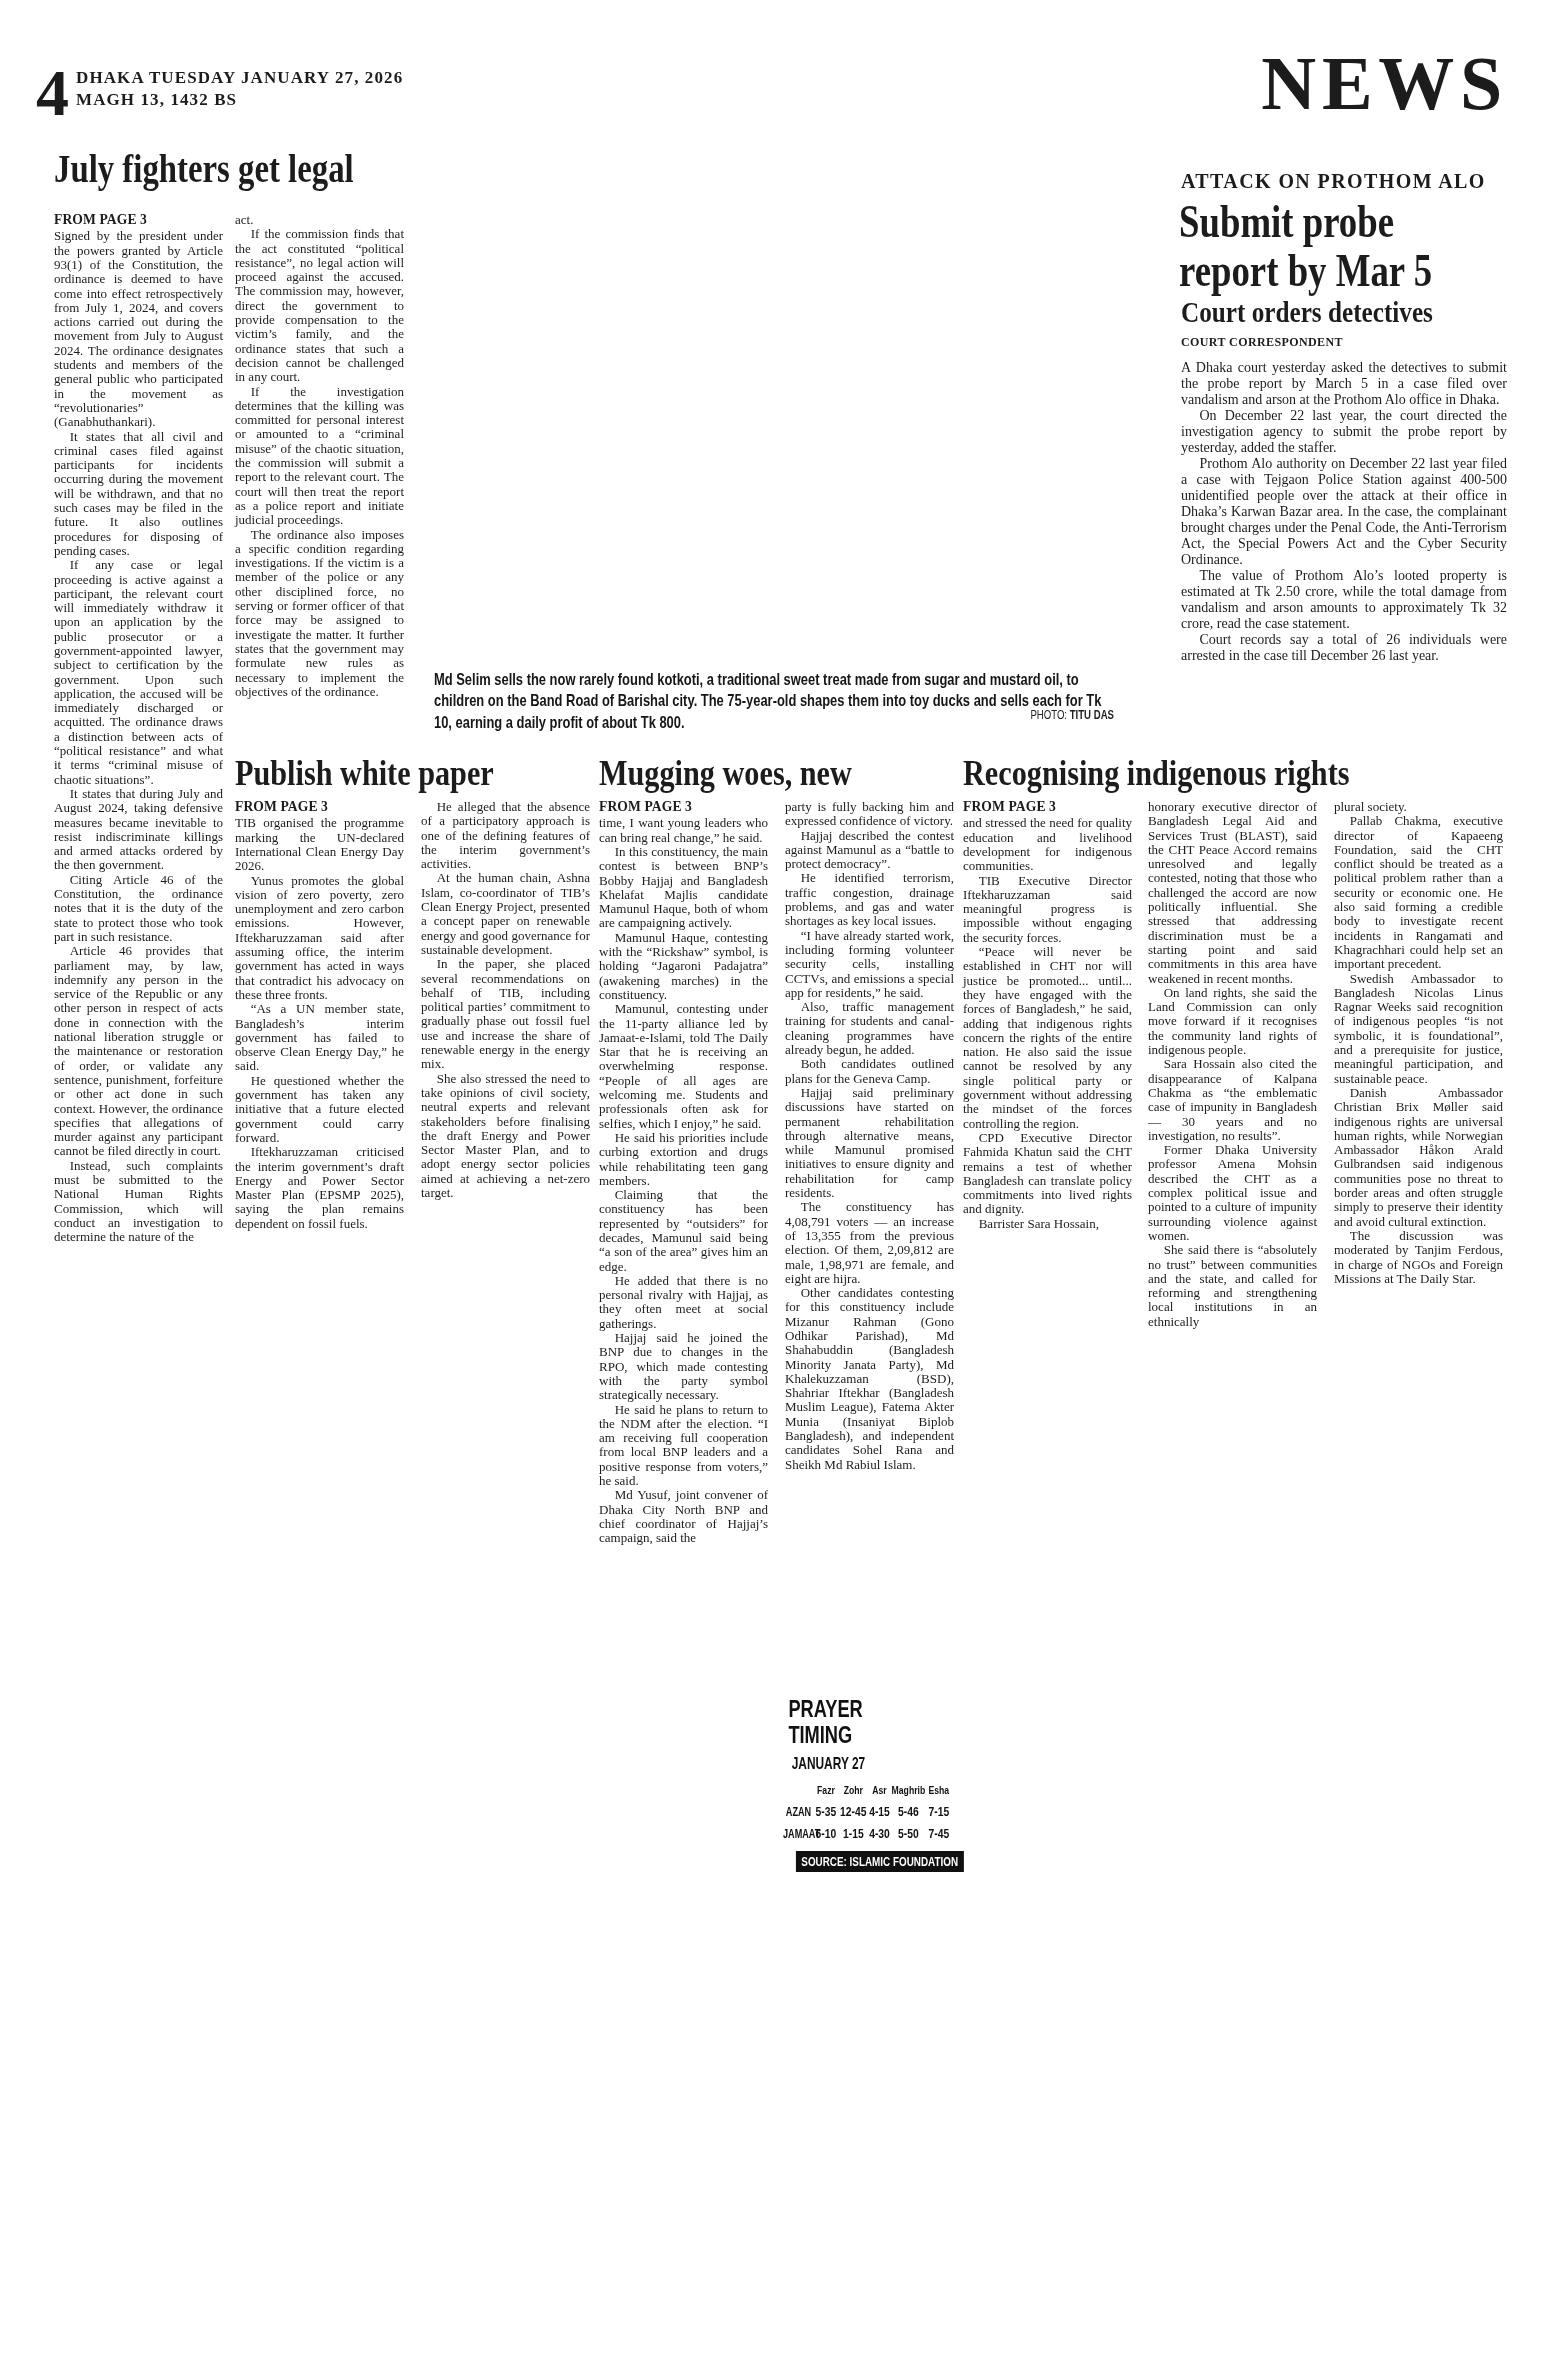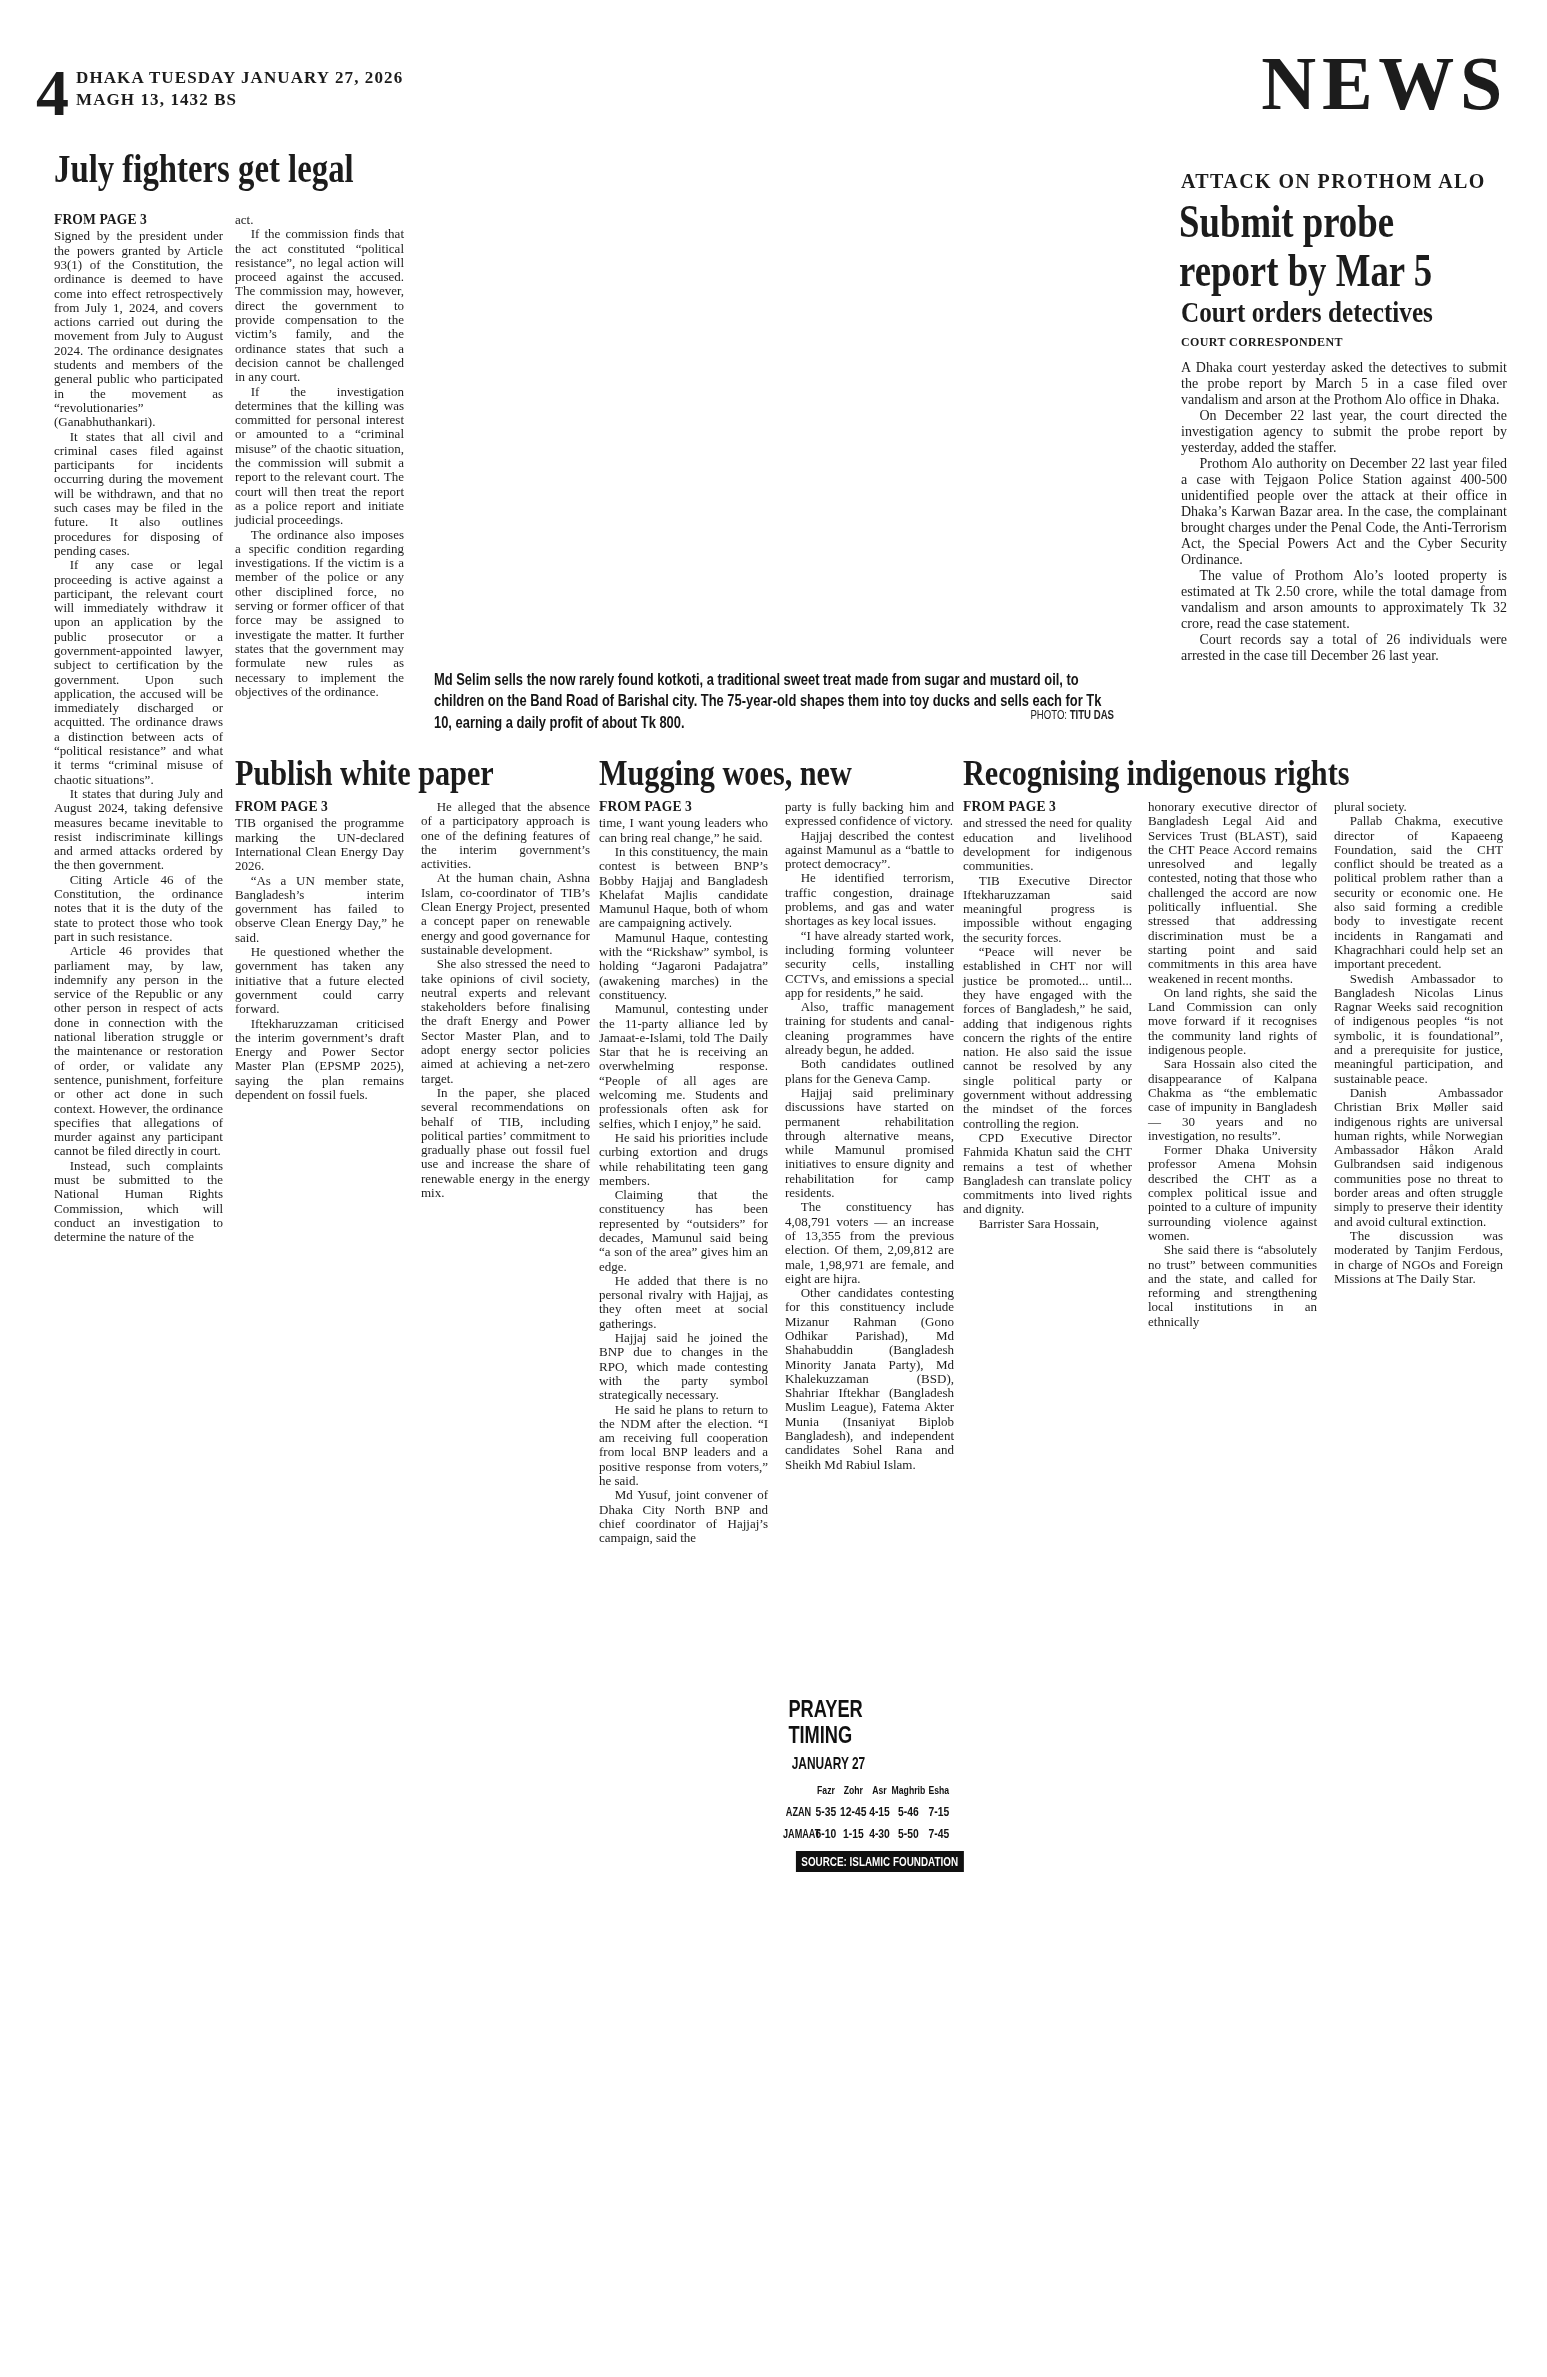--- a/index.html
+++ b/index.html
@@ -94,31 +94,32 @@
       <p>Prothom Alo authority on December 22 last year filed a case with Tejgaon Police Station against 400-500 unidentified people over the attack at their office in Dhaka’s Karwan Bazar area. In the case, the complainant brought charges under the Penal Code, the Anti-Terrorism Act, the Special Powers Act and the Cyber Security Ordinance.</p>
       <p>The value of Prothom Alo’s looted property is estimated at Tk 2.50 crore, while the total damage from vandalism and arson amounts to approximately Tk 32 crore, read the case statement.</p>
       <p>Court records say a total of 26 individuals were arrested in the case till December 26 last year.</p>
     </div>
 
   <div class="headline hl-section" style="left:235px;top:755px;">Publish white paper</div>
   <div class="col" style="left:235px;top:800px;">
     <div class="frompage">FROM PAGE 3</div>
     <div>
         <p class="flush">TIB organised the programme marking the UN-declared International Clean Energy Day 2026.</p>
+        <p>Yunus promotes the global vision of zero poverty, zero unemployment and zero carbon emissions. However, Iftekharuzzaman said after assuming office, the interim government has acted in ways that contradict his advocacy on these three fronts.</p>
         <p>“As a UN member state, Bangladesh’s interim government has failed to observe Clean Energy Day,” he said.</p>
         <p>He questioned whether the government has taken any initiative that a future elected government could carry forward.</p>
         <p>Iftekharuzzaman criticised the interim government’s draft Energy and Power Sector Master Plan (EPSMP 2025), saying the plan remains dependent on fossil fuels.</p>
       </div>
   </div>
   <div class="col" style="left:421px;top:800px;">
     <div>
         <p>He alleged that the absence of a participatory approach is one of the defining features of the interim government’s activities.</p>
         <p>At the human chain, Ashna Islam, co-coordinator of TIB’s Clean Energy Project, presented a concept paper on renewable energy and good governance for sustainable development.</p>
+        <p>In the paper, she placed several recommendations on behalf of TIB, including political parties’ commitment to gradually phase out fossil fuel use and increase the share of renewable energy in the energy mix.</p>
         <p>She also stressed the need to take opinions of civil society, neutral experts and relevant stakeholders before finalising the draft Energy and Power Sector Master Plan, and to adopt energy sector policies aimed at achieving a net-zero target.</p>
-        <p>In the paper, she placed several recommendations on behalf of TIB, including political parties’ commitment to gradually phase out fossil fuel use and increase the share of renewable energy in the energy mix.</p>
       </div>
   </div>
 
   <div class="headline hl-section" style="left:599px;top:755px;">Mugging woes, new</div>
   <div class="col" style="left:599px;top:800px;">
     <div class="frompage">FROM PAGE 3</div>
     <div>
         <p class="flush">time, I want young leaders who can bring real change,” he said.</p>
         <p>In this constituency, the main contest is between BNP’s Bobby Hajjaj and Bangladesh Khelafat Majlis candidate Mamunul Haque, both of whom are campaigning actively.</p>
         <p>Mamunul Haque, contesting with the “Rickshaw” symbol, is holding “Jagaroni Padajatra” (awakening marches) in the constituency.</p>

